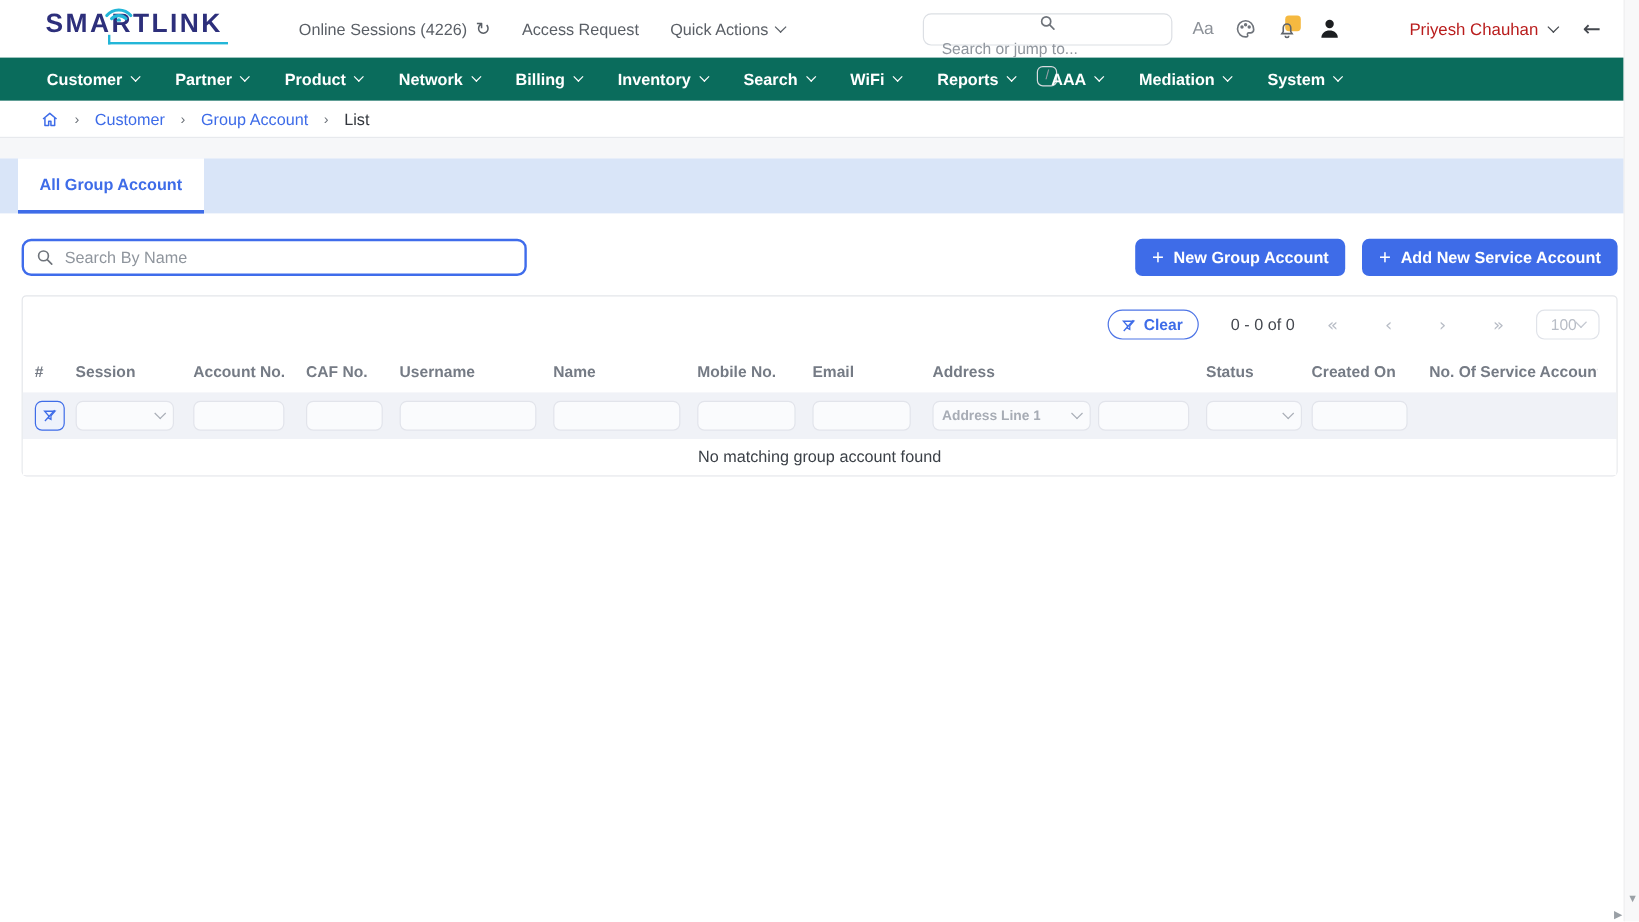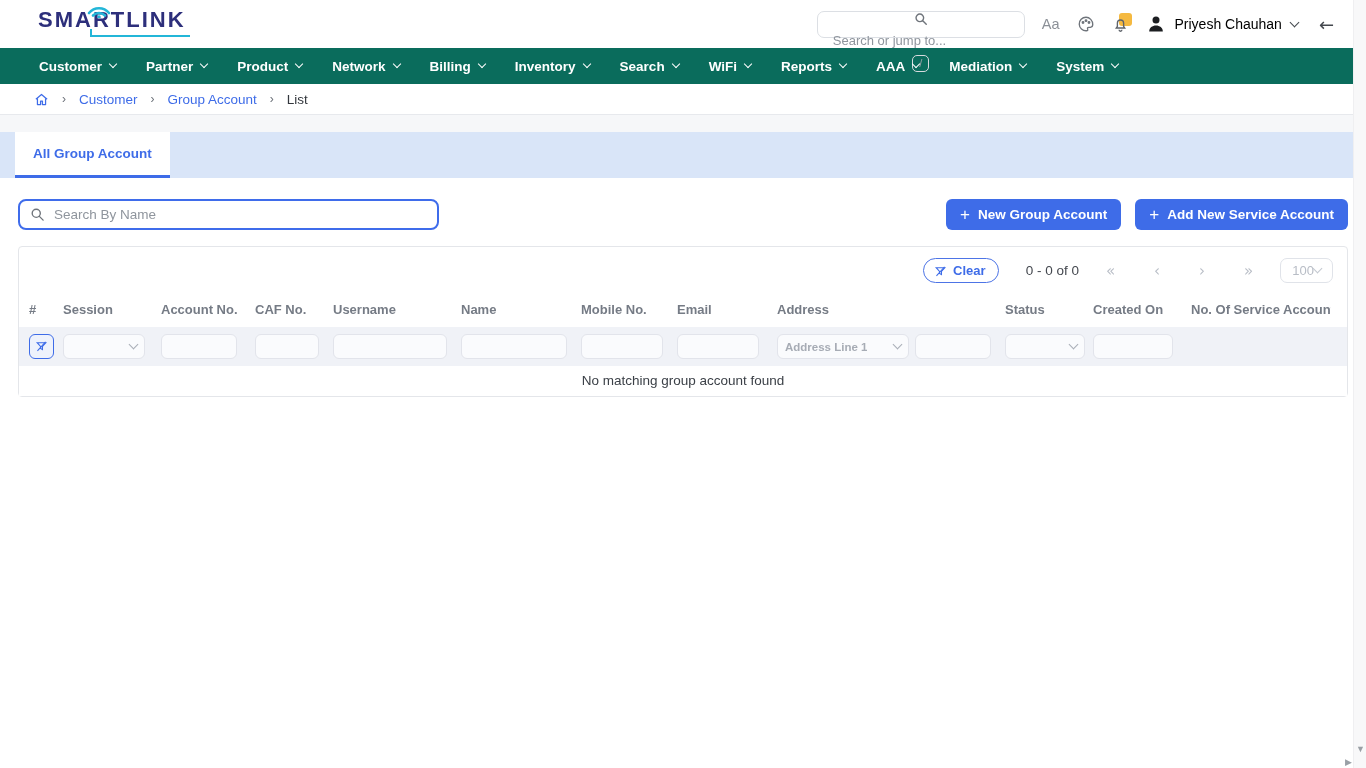--- a/index.html
+++ b/index.html
@@ -27,21 +27,21 @@
   .global-search { width:208px; height:27px; border:1px solid #dcdfe4; border-radius:7px; background:#fff;
     display:flex; align-items:center; gap:7px; padding:0 8px;flex-direction:column; }
   .global-search input { border:none; outline:none; flex:1; min-width:0; font-size:13px; color:#444; background:transparent; font-family:inherit; }
   .global-search input::placeholder { color:#8f959d; }
   .slash-badge { font-size:11px; color:#9aa0a8; border:1px solid #d7dade; border-radius:5px; padding:0 6px; line-height:15px; }
   .aa-toggle { font-size:14.5px; color:#8b9097; cursor:pointer; }
   .icon-btn { cursor:pointer; color:#5f646b; position:relative; }
   .bell-badge { position:absolute; right:-3px; top:-3px; width:13px; height:13px; background:#f5b940; border-radius:3px; z-index:0; }
   .bell-svg { position:relative; z-index:1; }
   .user-chip { display:flex; align-items:center; gap:9px; cursor:pointer; }
-  .user-name { font-size:14px; color:#000000; }
+  .user-name { font-size:14px; color:#b91c1c;margin-left:48px; }
   .back-arrow { font-family:"DejaVu Sans", sans-serif; font-size:18px; color:#44484e; cursor:pointer; margin-left:4px; }
 
   
   .navbar { height:36px; background:#0a6c5c; display:flex; align-items:center; padding:0 24px; }
   .nav-item { display:flex; align-items:center; gap:8px; color:#fff; font-size:13.5px; font-weight:600;
     padding:0 15px; height:100%; cursor:pointer; white-space:nowrap; }
   .nav-item .chev { border-color:#fff; width:6px; height:6px; }
 
   
   .breadcrumb-bar { height:31px; background:#fff; border-bottom:1px solid #e7e9ed; display:flex; align-items:center; padding:0 34px; gap:13px; font-size:13.5px; }
@@ -109,20 +109,33 @@
       <svg width="30" height="18" viewBox="0 0 30 18">
         <path d="M5 13 A13 13 0 0 1 25 13" fill="none" stroke="#23b6d8" stroke-width="2.6" stroke-linecap="round"></path>
         <path d="M9 15.5 A8.5 8.5 0 0 1 21 15.5" fill="none" stroke="#23b6d8" stroke-width="2.6" stroke-linecap="round"></path>
         <circle cx="15" cy="17" r="1.8" fill="#23b6d8"></circle>
       </svg>
     </span>
     <div class="logo-text">SMARTLINK</div>
     <div class="logo-underline"></div>
   </div>
 
+  <div class="topbar-center">
+    <div class="tc-item">
+      <span>Online Sessions  (4226)</span>
+      <span class="refresh-glyph">↻</span>
+    </div>
+    <div class="tc-item">
+      <span>Access Request</span>
+    </div>
+    <div class="tc-item">
+      <span>Quick Actions</span>
+      <span class="chev"></span>
+    </div>
+  </div>
 
   <div class="topbar-right">
     <div class="global-search">
       <span>
         <svg width="14" height="14" viewBox="0 0 24 24">
             <circle cx="10" cy="10" r="6.5" fill="none" stroke="#6f747b" stroke-width="2.4"></circle>
             <line x1="15" y1="15" x2="21" y2="21" stroke="#6f747b" stroke-width="2.4" stroke-linecap="round"></line>
           </svg>
       </span>
       <input placeholder="Search or jump to..." style="">

